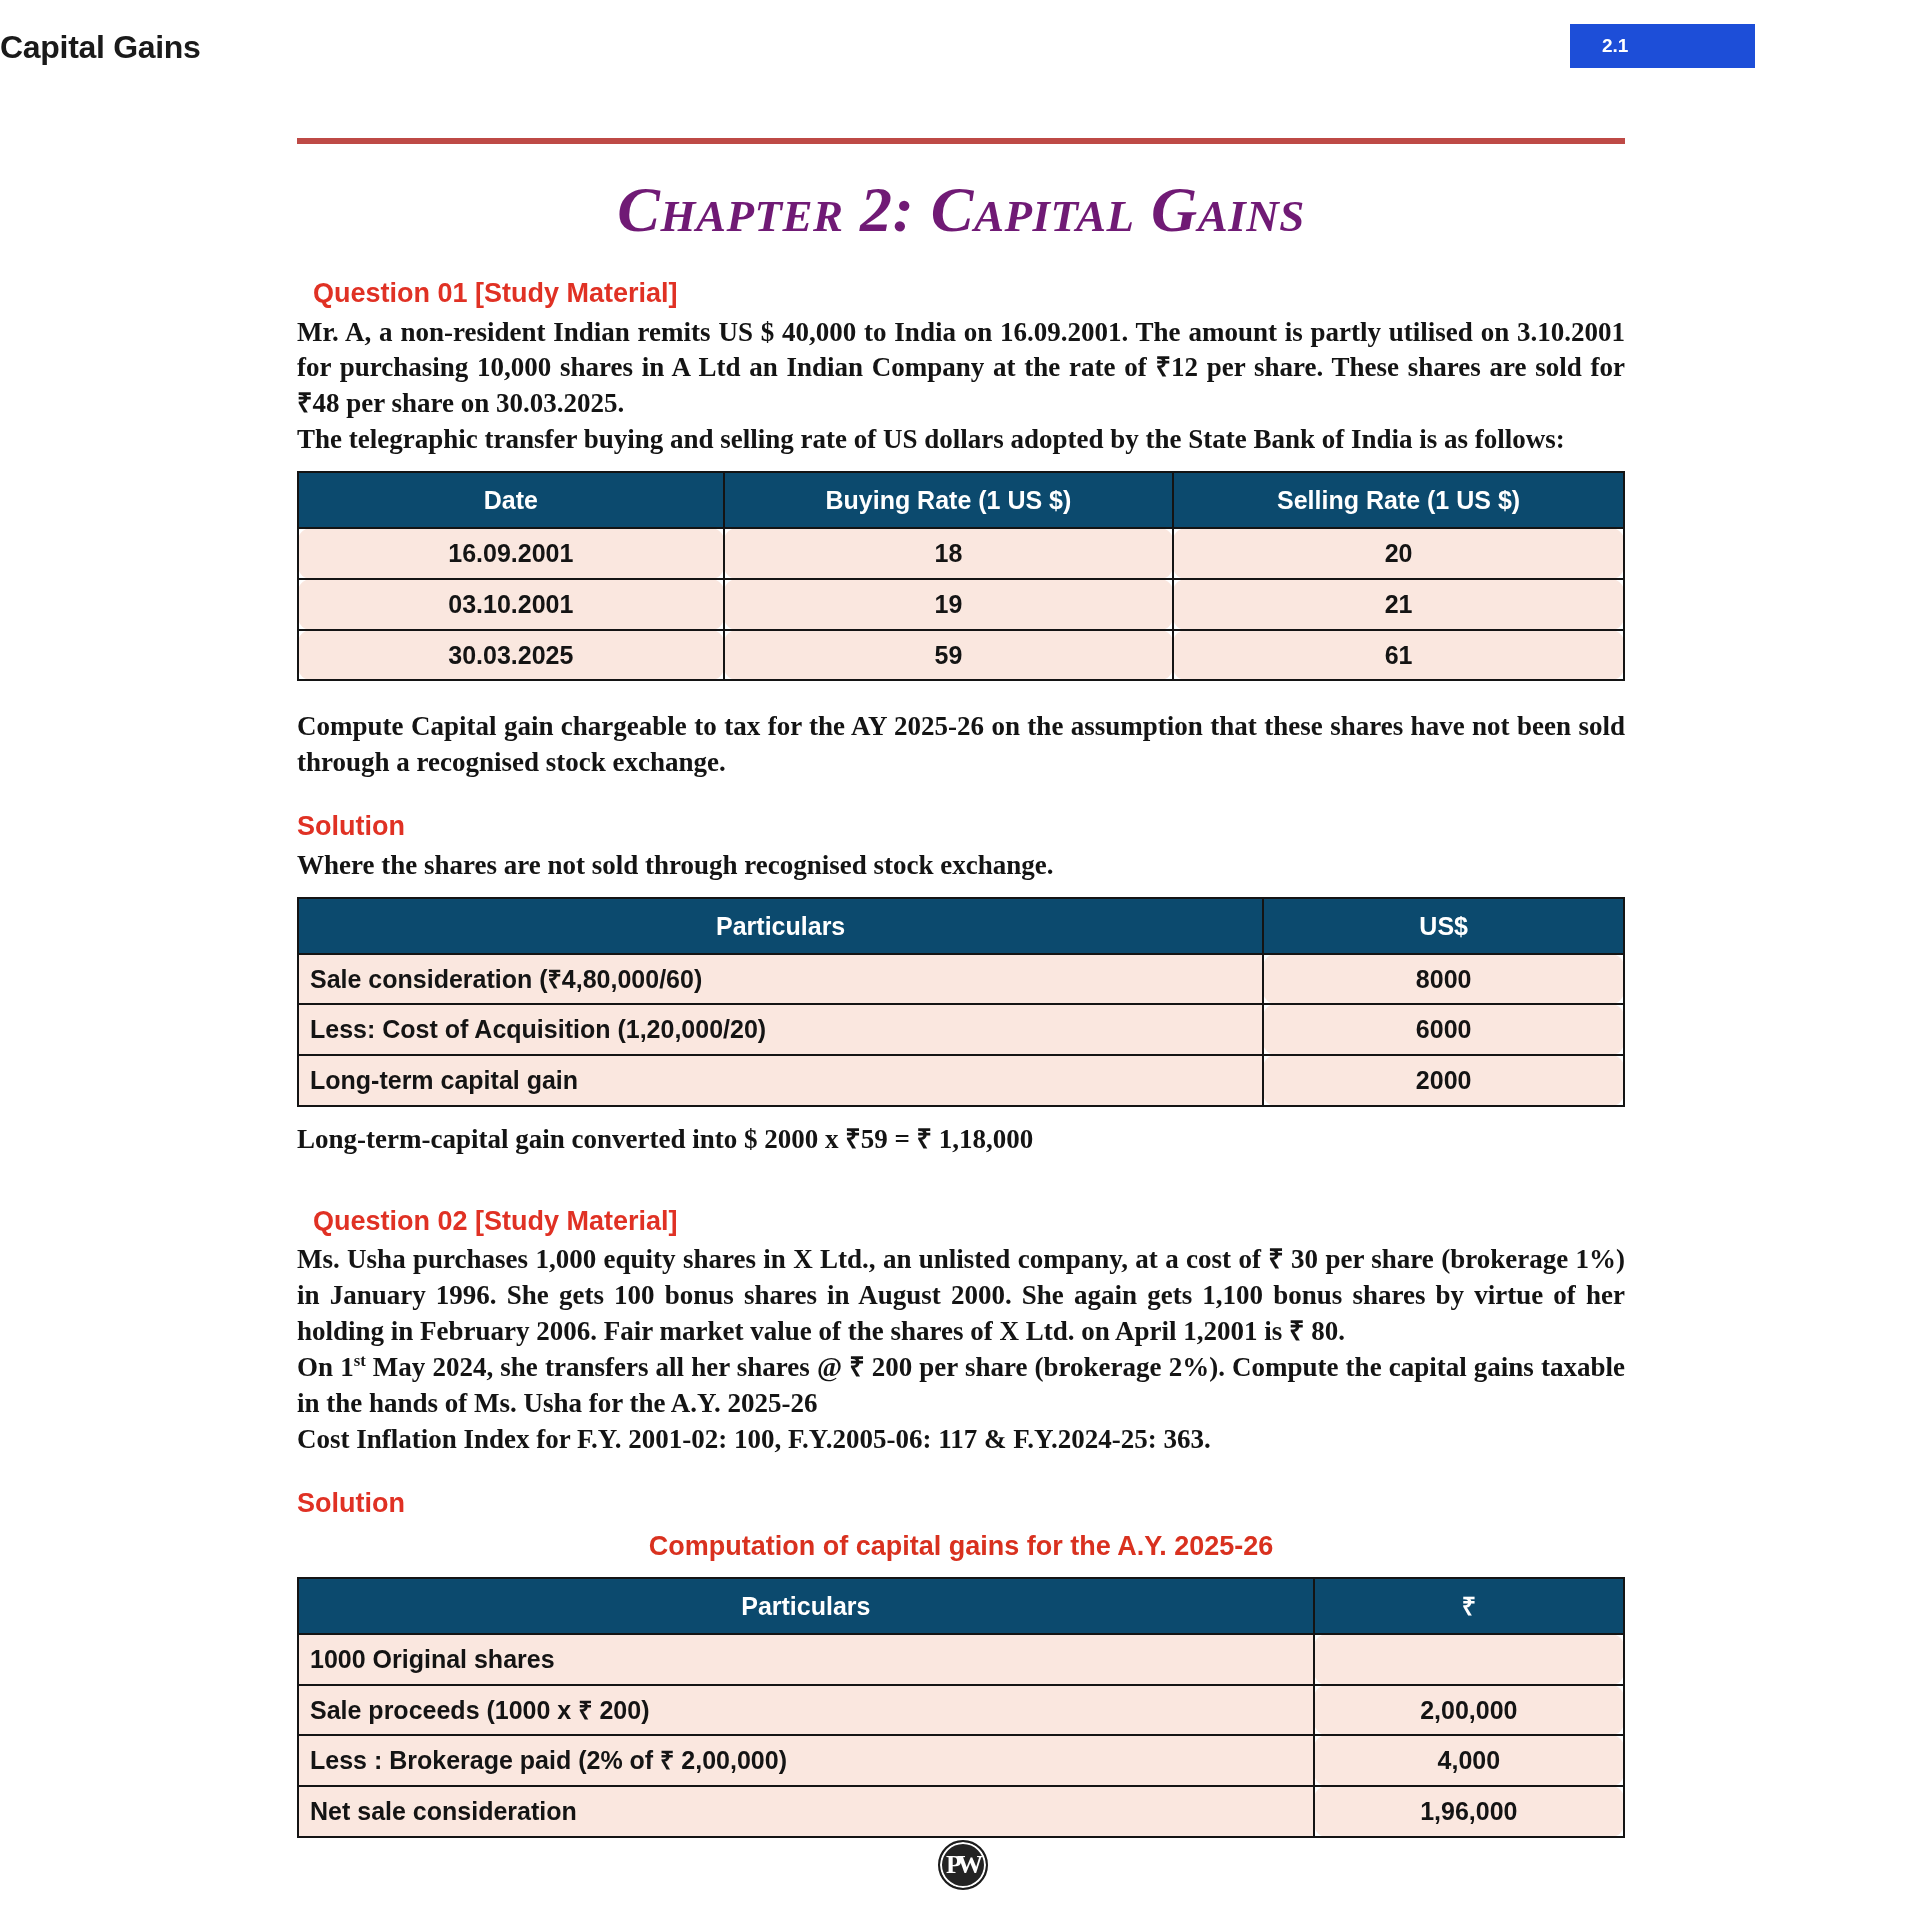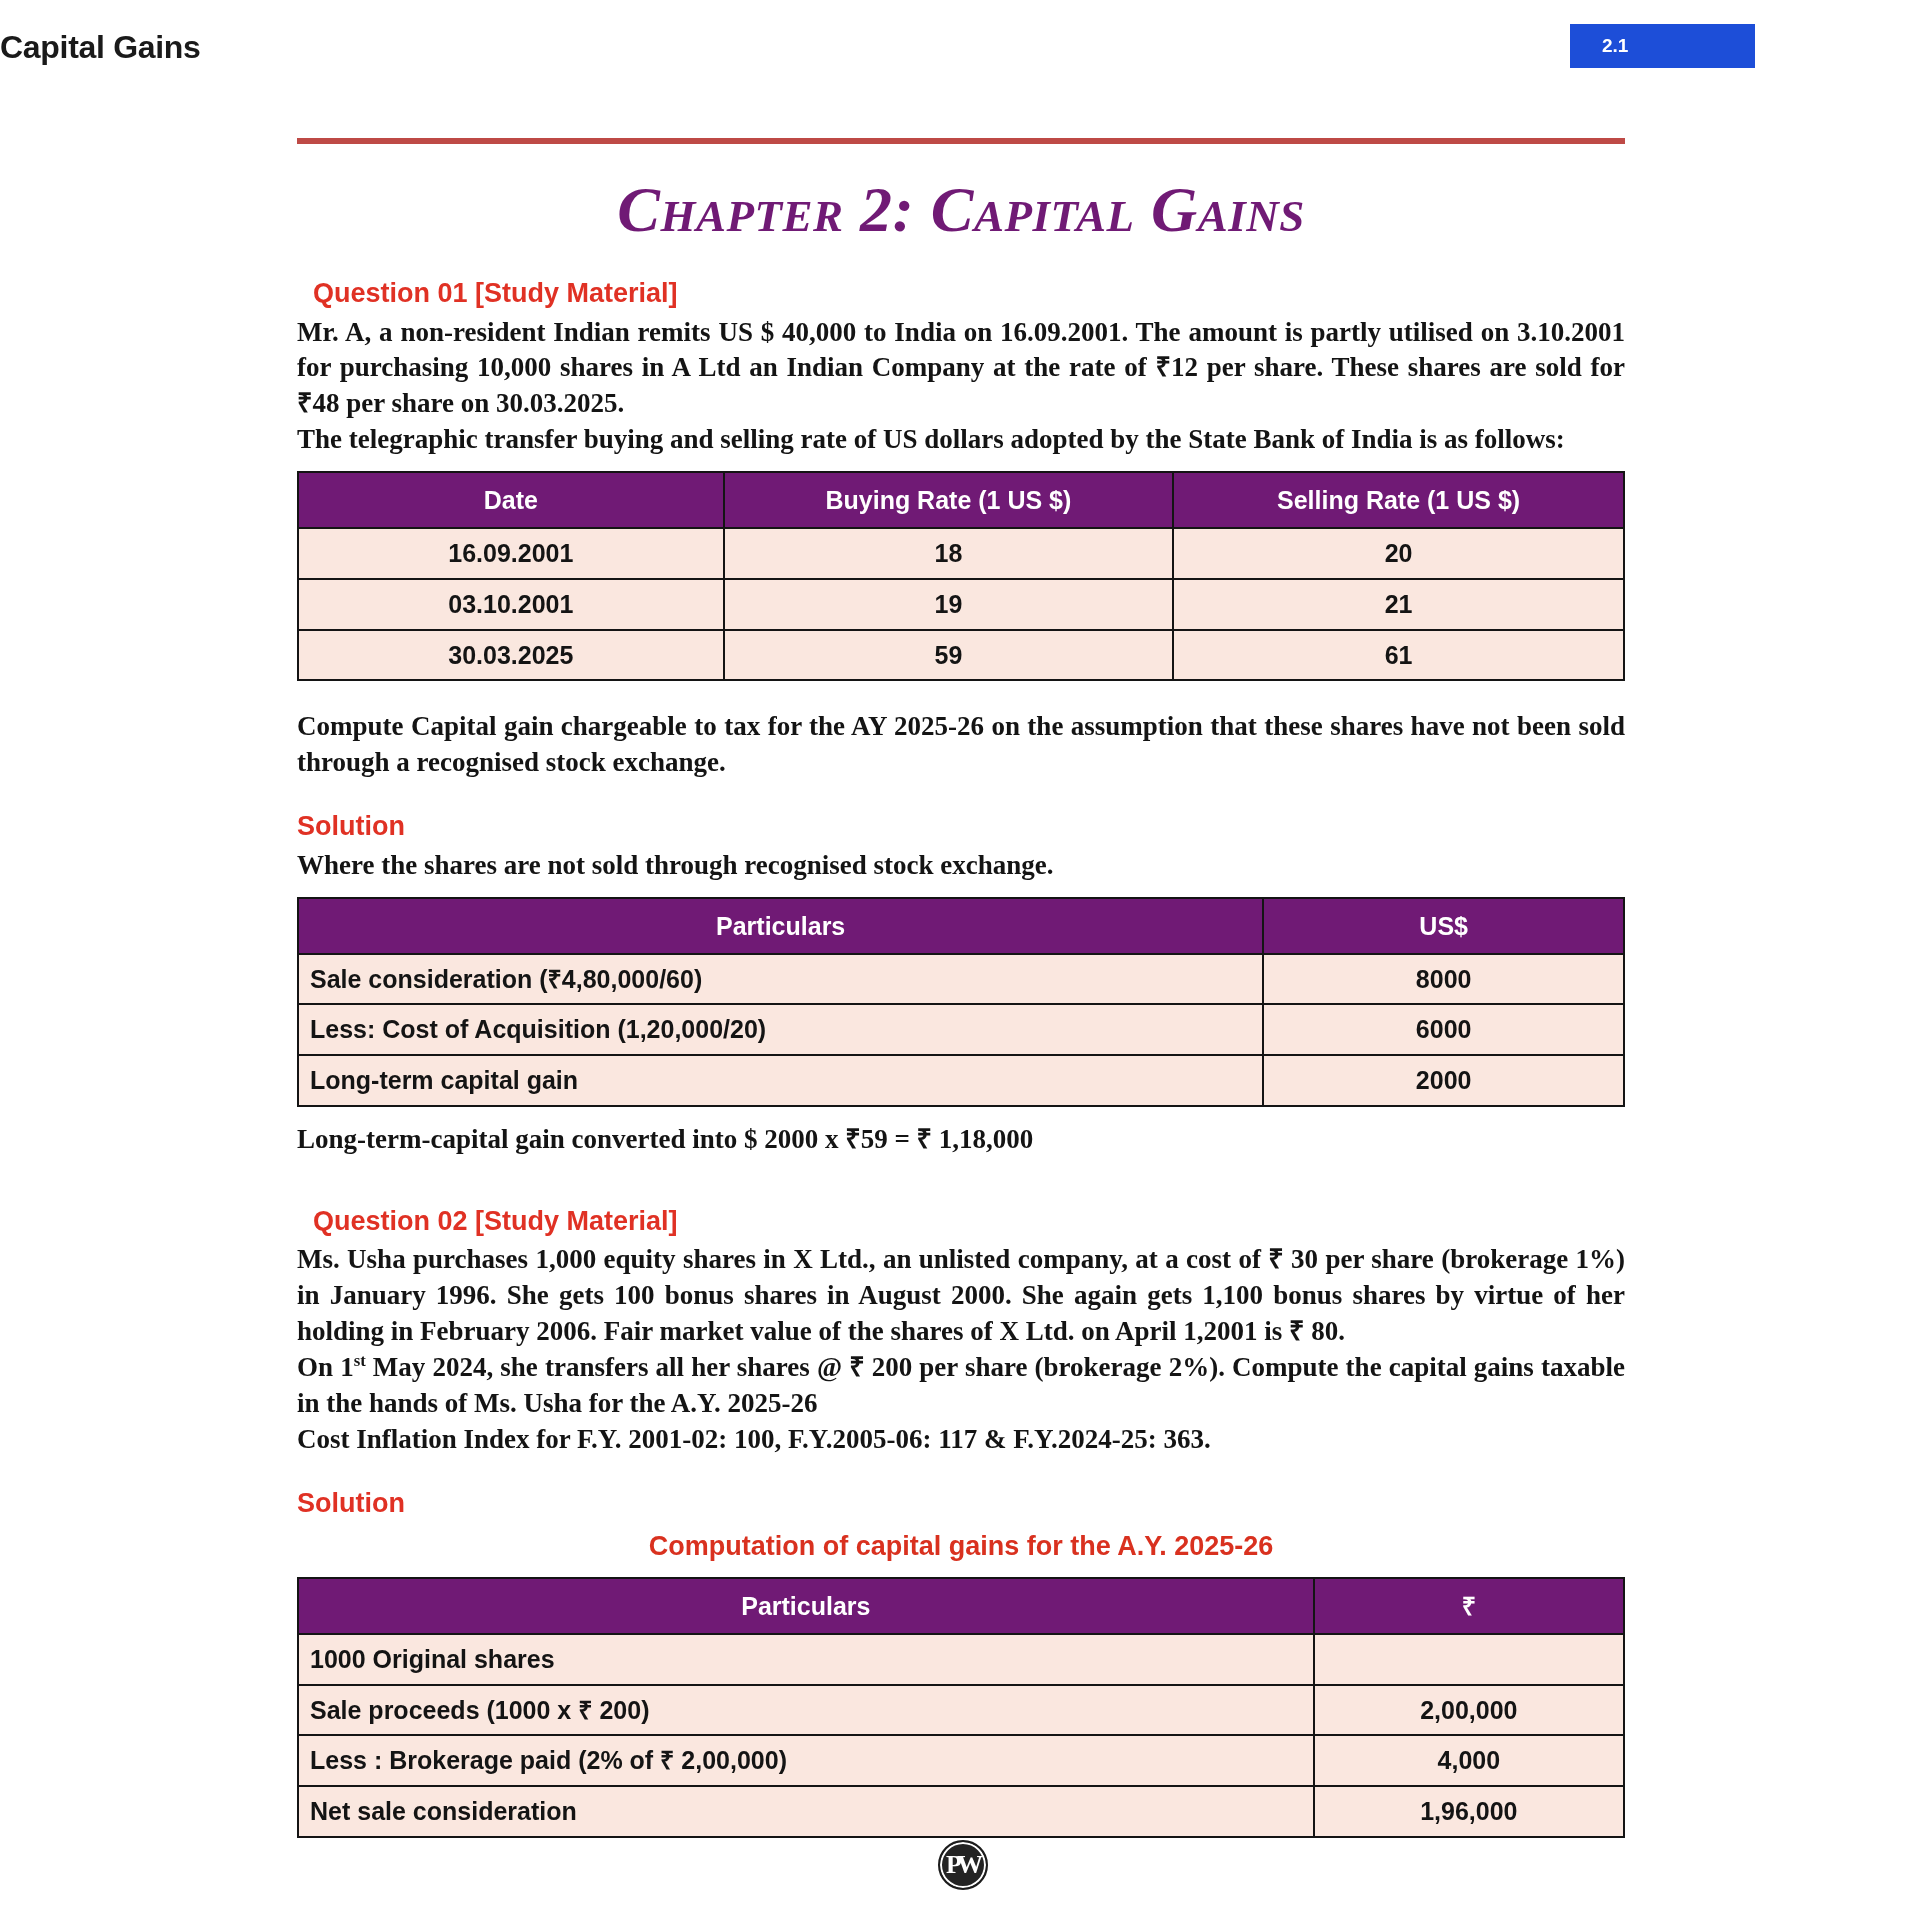--- a/index.html
+++ b/index.html
@@ -130,40 +130,40 @@
 
   
   table.tbl {
     width: 100%;
     border-collapse: collapse;
     table-layout: fixed;
     margin: 13px 0 0 0;
     border: 2.5px solid #141414;
   }
   table.tbl th {
-    background: #701a75;
+    background: #0c4a6e;
     color: #ffffff;
     font-size: 25px;
     font-weight: bold;
     text-align: center;
     padding: 13px 9px;
     border: 2.5px solid #141414;
     line-height: 1.12;
   }
   table.tbl td {
     background: #FAE7DF;
     font-size: 25px;
     font-weight: bold;
     color: #141414;
     padding: 10px 11px;
     border: 2px solid #141414;
     line-height: 1.15;
     height: 28px;
   }
-  td.c { text-align: center; }
+  td.c { text-align: center; border-radius: 13px; }
   td.l { text-align: left; padding-left: 17px; }
 
   
   .footer-logo {
     position: absolute;
     left: 0; right: 0;
     top: 1840px;
     display: flex;
     justify-content: center;
   }

